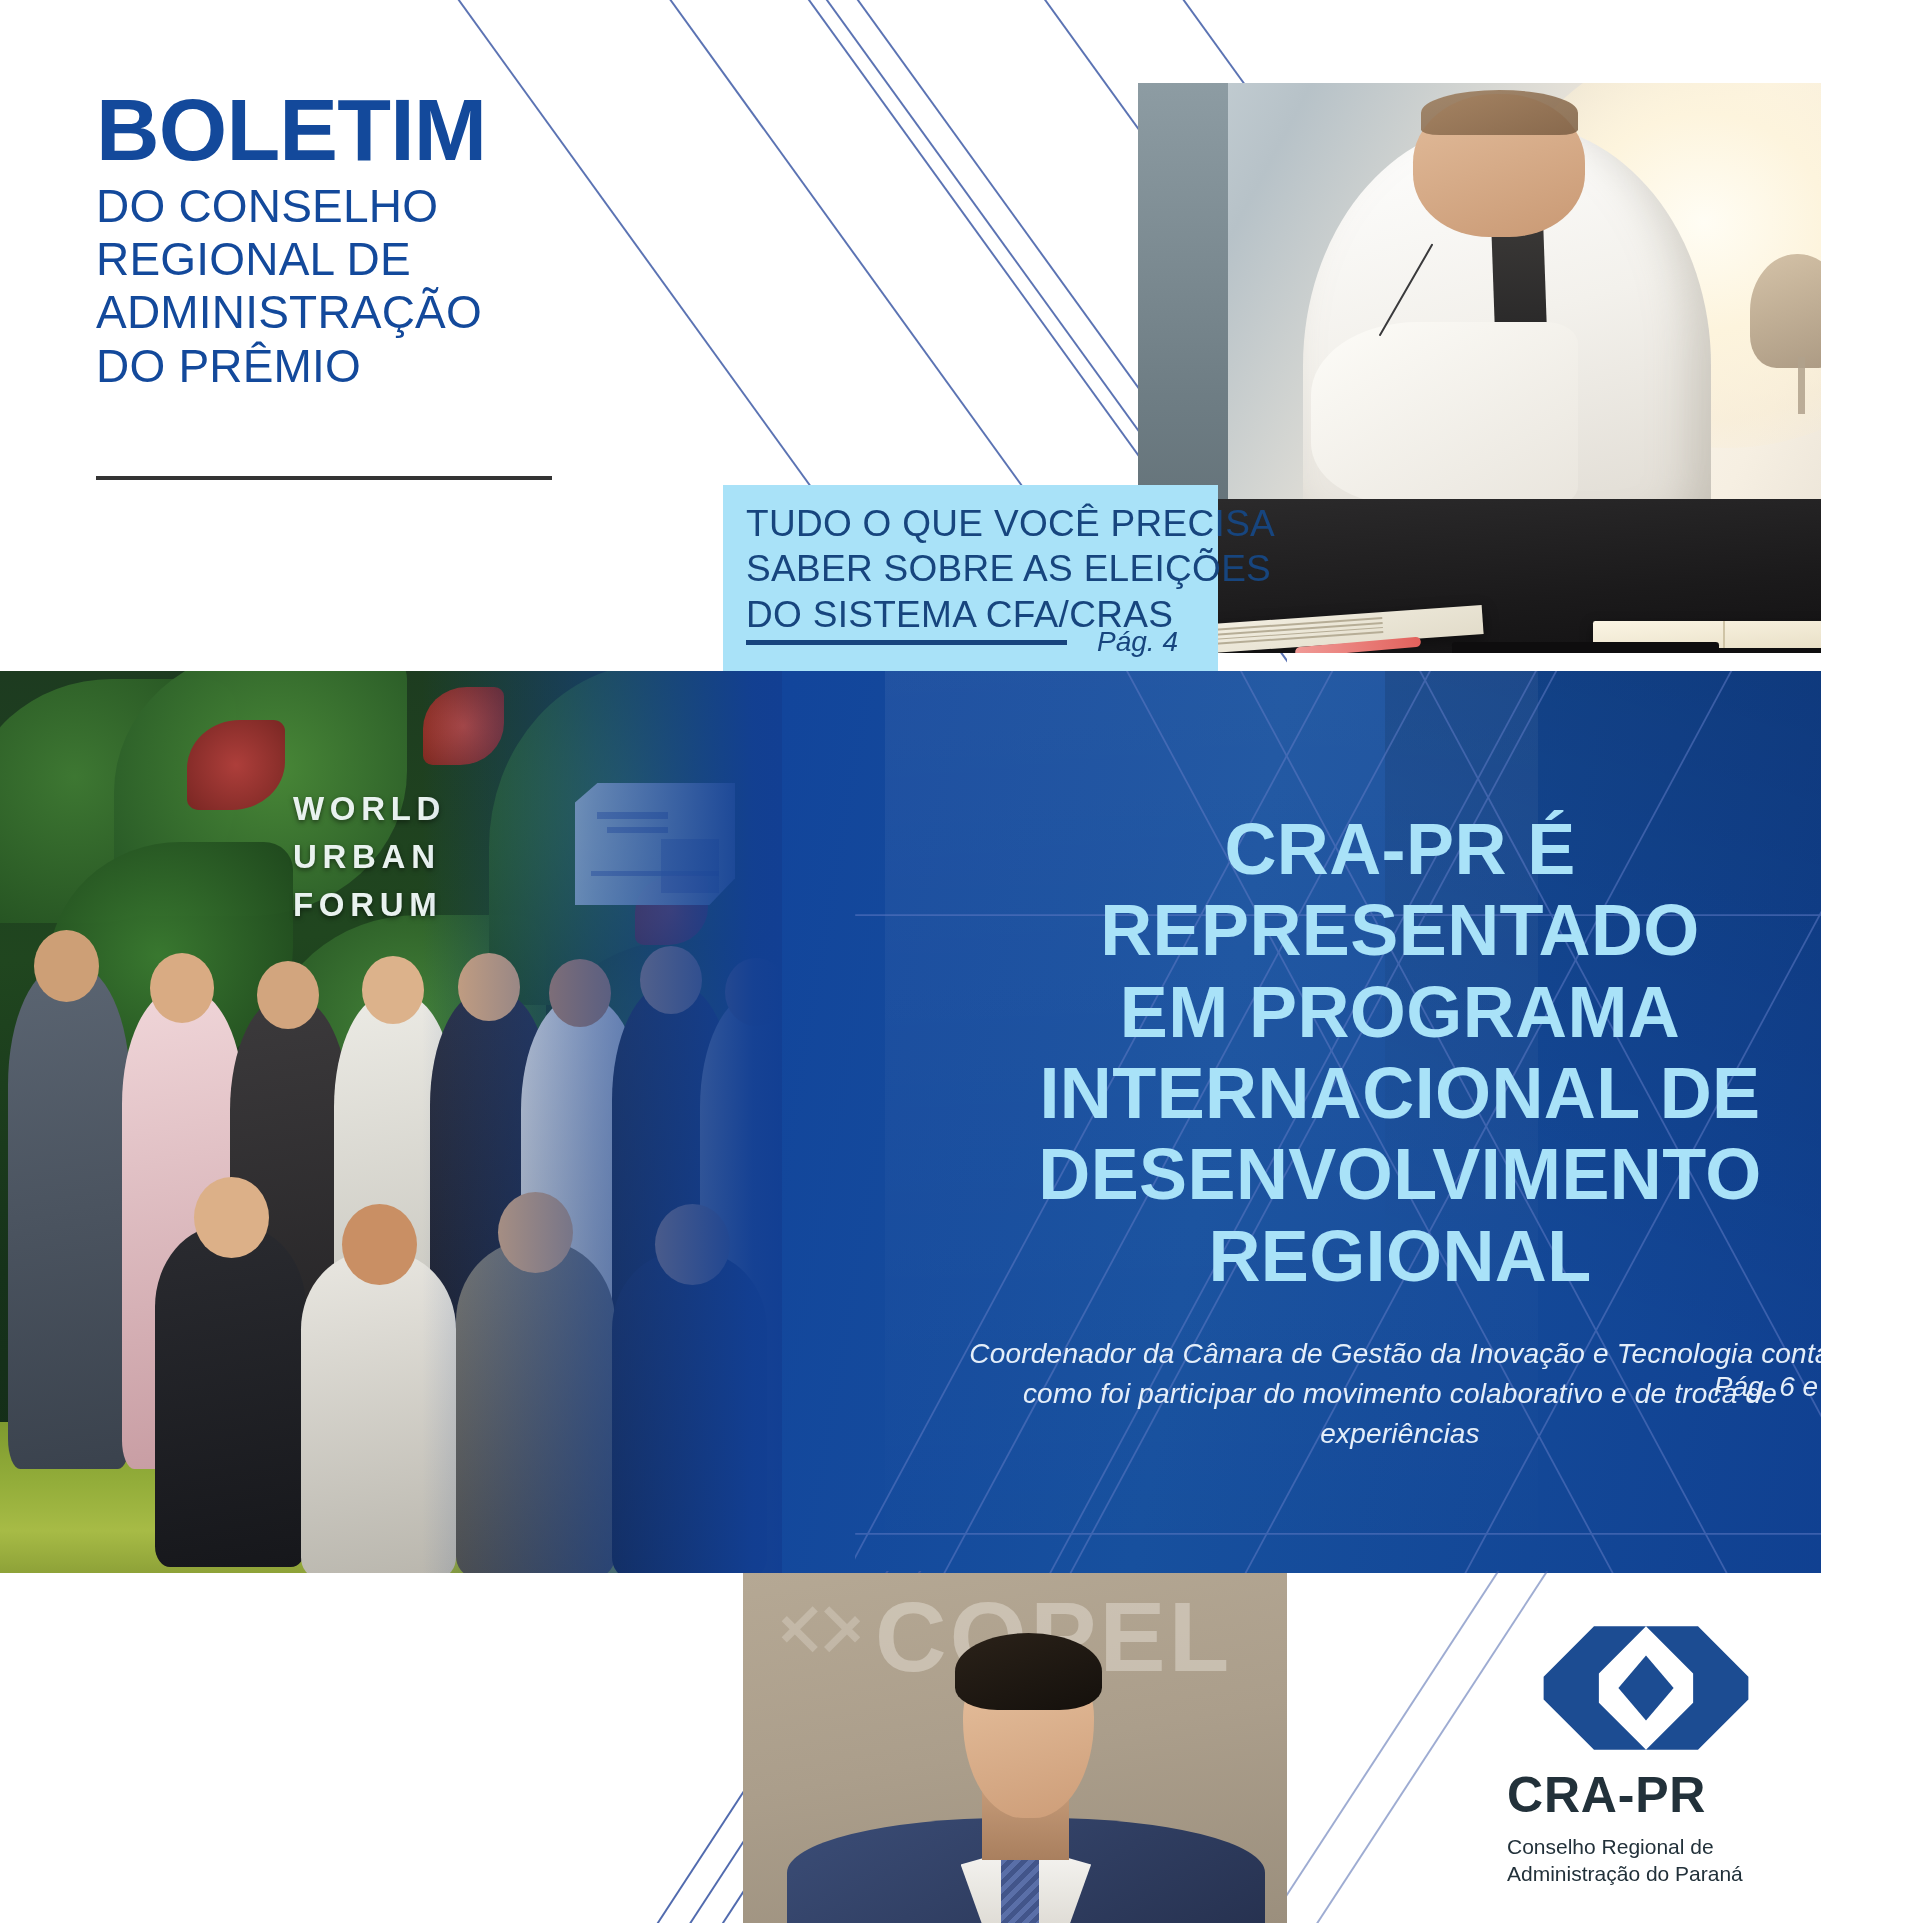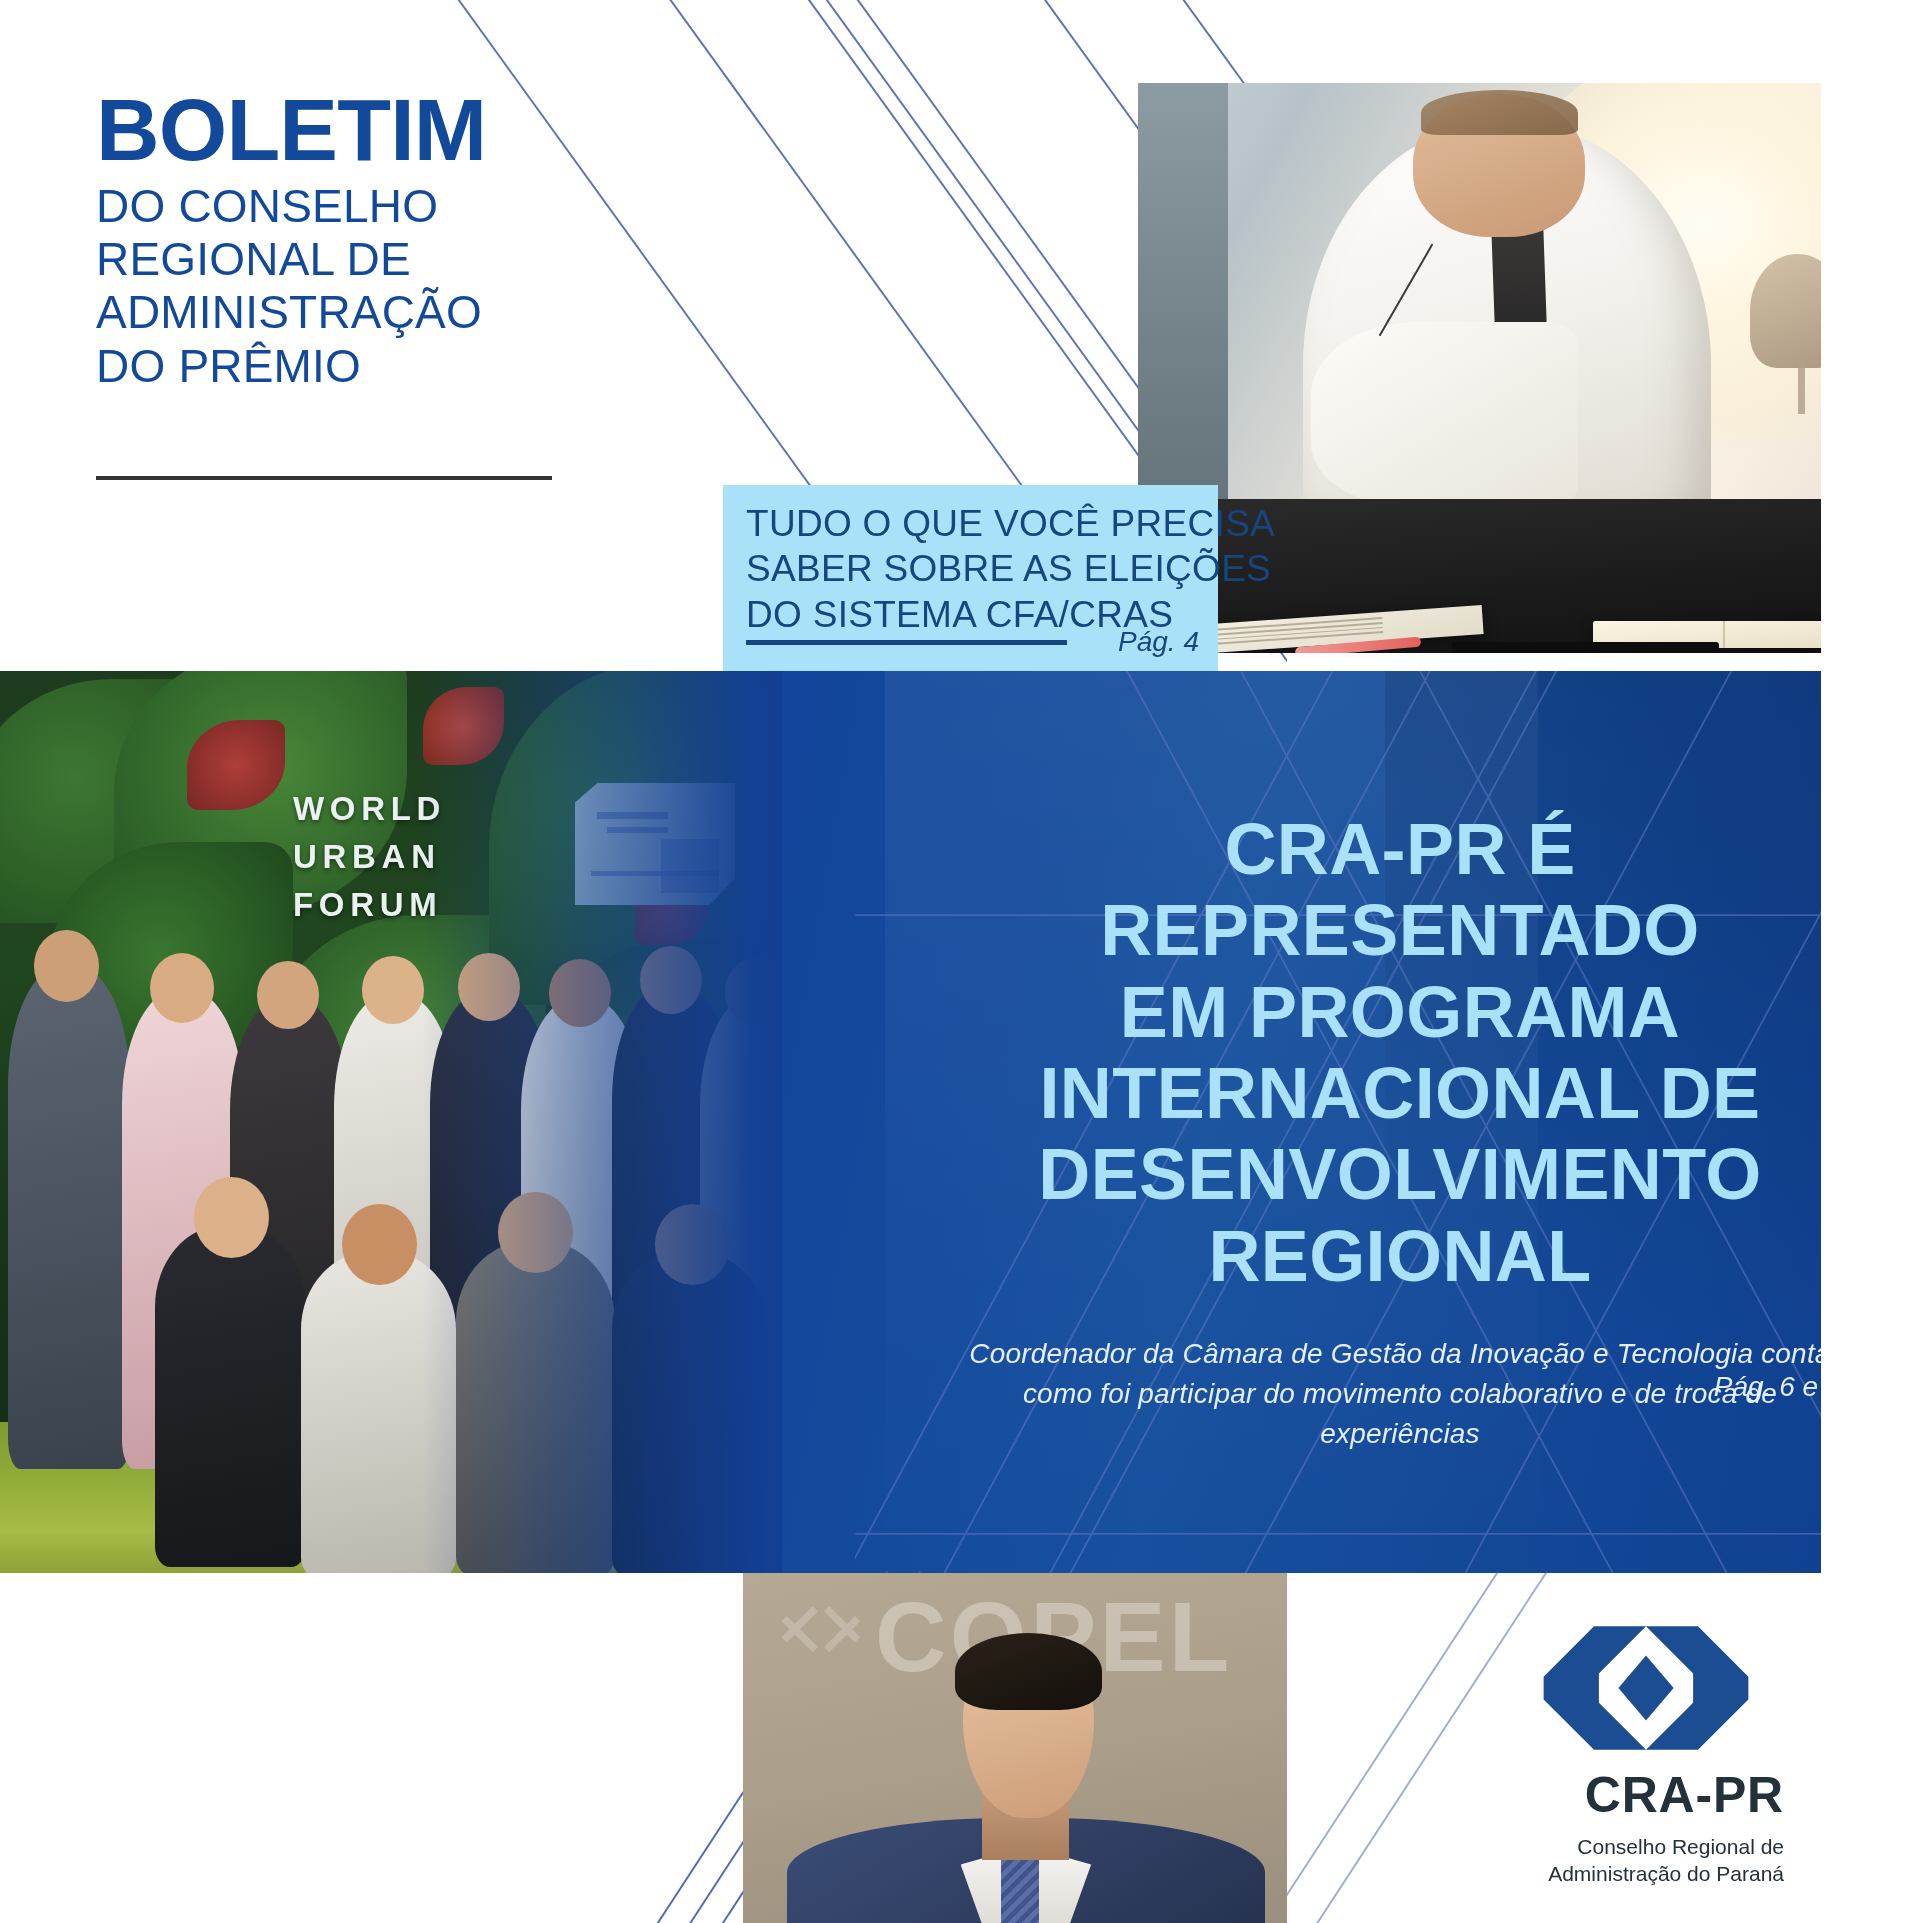--- a/index.html
+++ b/index.html
@@ -61,21 +61,21 @@
 
   
   .callout{position:absolute;background:#A9E2F8;}
   .co-line{font-size:37px;color:#17457E;line-height:1.22;letter-spacing:0.3px;white-space:nowrap;}
   .co-rule{height:4.9px;background:#17457E;}
   .co-pag{font-style:italic;font-size:28px;color:#17457E;}
 
   #callout-elections{left:723px;top:485px;width:495px;height:186px;}
   #callout-elections .co-body{position:absolute;left:23px;top:16.3px;}
   #callout-elections .co-rule{position:absolute;left:23px;bottom:26px;width:321px;}
-  #callout-elections .co-pag{position:absolute;right:19px;bottom:13px;margin-left:10px;}
+  #callout-elections .co-pag{position:absolute;right:40px;bottom:13px;margin-left:10px;}
 
   
   .band{position:absolute;left:0;top:671px;width:1923px;height:902px;overflow:hidden;
         background:#123F93;}
   .band-blue{position:absolute;inset:0;
     background:linear-gradient(100deg,#0E3C8E 0%,#12459B 38%,#17509E 62%,#0F3E8F 100%);}
   .band-shade1{position:absolute;left:46%;top:0;width:34%;height:100%;
     background:linear-gradient(180deg,rgba(255,255,255,.06),rgba(255,255,255,0));}
   .band-shade2{position:absolute;right:0;top:0;width:28%;height:100%;
     background:linear-gradient(200deg,rgba(0,0,0,.16),rgba(0,0,0,0) 70%);}
@@ -127,21 +127,21 @@
   .pc-tie{position:absolute;left:47.5%;bottom:-2%;width:7%;height:20%;
     background:repeating-linear-gradient(135deg,#5a6fa8 0 4.9px,#42558a 4.9px 9.8px);}
   .pc-neck{position:absolute;left:44%;top:62%;width:16%;height:20%;
     background:linear-gradient(180deg,#c49a78,#a97f5e);}
   .pc-face{position:absolute;left:40.5%;top:22%;width:24%;height:48%;border-radius:46% 46% 46% 46%/40% 40% 58% 58%;
     background:linear-gradient(165deg,#e8c3a1,#cd9d78);}
   .pc-hair{position:absolute;left:39%;top:17%;width:27%;height:22%;border-radius:52% 52% 30% 30%;
     background:linear-gradient(160deg,#2b2219,#14100c);}
 
   
-  .logo{position:absolute;left:1507px;top:1623px;width:277px;text-align:right;}
+  .logo{position:absolute;left:1507px;top:1623px;width:277px;text-align:left;}
   .logo-mark{width:212px;height:130px;margin:0 auto;display:block;}
   .logo-name{font-size:50px;font-weight:700;color:#22313A;letter-spacing:0.8px;margin-top:13px;}
   .logo-desc{font-size:21px;color:#22313A;line-height:1.28;margin-top:9.8px;}
 </style>
 </head>
 <body>
 
 <div id="page">
 
   <svg class="diagonals" style="left:391px;top:-16.3px;width:896px;height:733px;" viewBox="0 0 1100 900" width="896" height="733">

